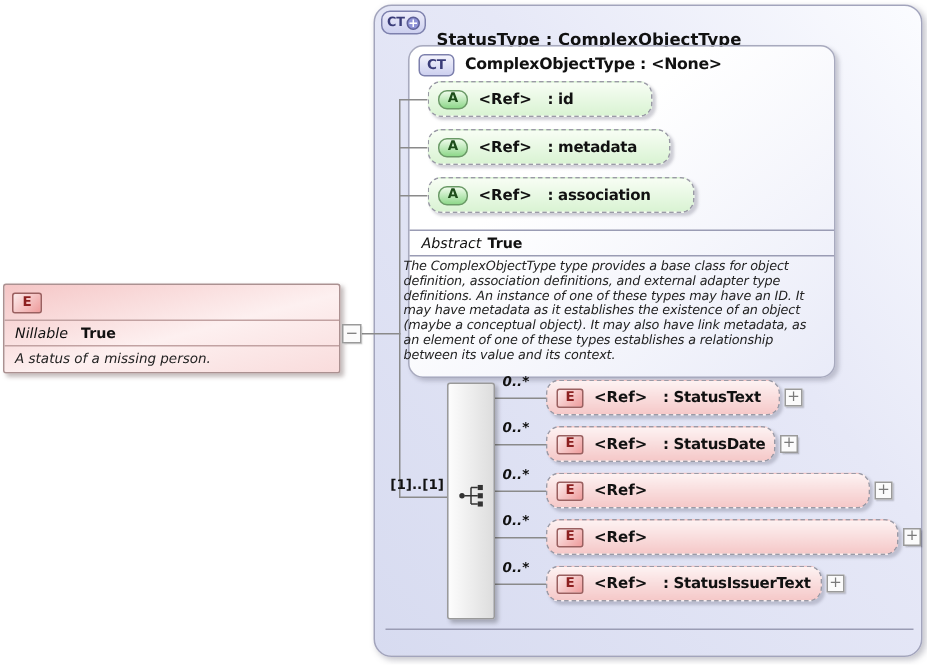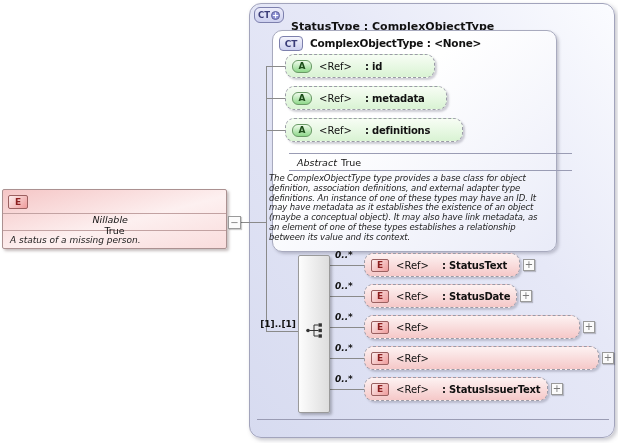--- a/index.html
+++ b/index.html
@@ -24,26 +24,26 @@
 
   
   .left-card {
     position: absolute; left: 2px; top: 189px; width: 225px; height: 60px;
     border: 1px solid #ab9191;
     background: linear-gradient(to bottom right, #f5c6c6 0%, #fdf0f0 55%, #f9dcdc 100%);
     box-shadow: 2px 2px 3px rgba(110,90,90,0.4);
     border-radius: 2px;
   }
   .left-card .row-title { display:flex; align-items:center; height:24px; padding:0 5px; border-bottom:1px solid #c2a2a2; }
-  .left-card .row-prop  { display:flex; align-items:center; height:17px; padding:0 7px; border-bottom:1px solid #c2a2a2;flex-direction:column; }
+  .left-card .row-prop  { display:flex; align-items:center; height:17px; padding:0 7px; border-bottom:1px solid #c2a2a2; }
   .left-card .row-desc  { display:flex; align-items:center; height:17px; padding:0 7px; }
 
   .title-text { font-size:10px; font-weight:bold; color:#111; letter-spacing:-0.2px; white-space:nowrap; }
   .prop-label { font-style:italic; font-size:9.5px; color:#111; width:44px; }
-  .prop-value { font-size:9.5px; font-weight:normal; color:#111; }
+  .prop-value { font-size:9.5px; font-weight:bold; color:#111; }
   .desc-text  { font-style:italic; font-size:9px; color:#222; }
 
   
   .badge { display:flex; align-items:center; justify-content:center; flex:none; font-weight:bold; }
   .badge-e { width:18px; height:13px; border:1px solid #9a6060; border-radius:2px;
              background:linear-gradient(135deg, #fcecec 0%, #ee9b9b 100%); color:#8c2020; font-size:9px; }
   .badge-a { width:20px; height:13px; border:1px solid #6a9a66; border-radius:6px;
              background:linear-gradient(to bottom, #eefbea 0%, #8fd88b 100%); color:#1d4d1a; font-size:9px; }
   .badge-ct { width:24px; height:15px; border:1px solid #7d80ad; border-radius:4px;
               background:linear-gradient(to bottom, #f3f3fc 0%, #cdd0ef 100%); color:#3a3c78; font-size:9px; }
@@ -55,21 +55,21 @@
               color:#ffffff; font-size:8px; line-height:7px; text-align:center; font-weight:bold; }
 
   
   .abox, .ebox {
     position:absolute; height:24px; display:flex; align-items:center; padding-left:6px;
     border:1px dashed #9a9aa6; border-radius:9px;
     box-shadow:2px 2px 2px rgba(100,100,120,0.3);
   }
   .abox { background:linear-gradient(to bottom, #f7fdf4 0%, #d9f3d3 100%); }
   .ebox { background:linear-gradient(to bottom, #fdf2f2 0%, #f5c8c8 100%); }
-  .refspan { width:46px; flex:none; font-size:10px; font-weight:normal; color:#111; margin-left:7px; }
+  .refspan { width:46px; flex:none; font-size:10px; font-weight:bold; color:#111; margin-left:7px; }
   .namespan { font-size:10px; font-weight:bold; color:#111; white-space:nowrap; letter-spacing:-0.2px; }
 
   
   .hline { position:absolute; height:1px; background:#8a8a8a; }
   .vline { position:absolute; width:1px; background:#8a8a8a; }
 
   
   .plusbox, .minusbox {
     position:absolute; width:13px; height:13px; border:1px solid #9a9a9a; background:#fbfbfb;
     color:#7a7a7a; font-size:10px; line-height:11px; text-align:center;
@@ -84,21 +84,21 @@
   
   .seqbox { position:absolute; left:298px; top:255px; width:32px; height:158px;
             border:1px solid #9a9a9a; border-radius:2px;
             background:linear-gradient(to right, #fdfdfd 0%, #dddddd 100%);
             box-shadow:2px 2px 3px rgba(0,0,0,0.25); }
   .seqicon { position:absolute; left:6px; top:66px; }
 
   .panel-title { position:absolute; left:291px; top:20px; font-size:11px; font-weight:bold; color:#111; white-space:nowrap; }
   .inner-title { position:absolute; left:310px; top:37px; font-size:10.5px; font-weight:bold; color:#111; white-space:nowrap; letter-spacing:-0.2px; }
 
-  .abstract-row { position:absolute; left:289px; top:153px; width:283px; height:18px;
+  .abstract-row { position:absolute; left:273px; top:153px; width:283px; height:18px;
                   border-top:1px solid #9a9cb4; border-bottom:1px solid #9a9cb4;
                   display:flex; align-items:center; padding:0 8px; }
   .inner-desc { position:absolute; left:269px; top:174px; width:270px; height:76px;
                 font-size:8.5px; font-style:italic; color:#222; line-height:9.8px; letter-spacing:-0.1px; }
 
   .footer-line { position:absolute; left:257px; top:419px; width:352px; height:1px; background:#9a9cb4; }
   .footer-text { position:absolute; left:258px; top:423px; font-size:9.5px; font-style:italic; color:#222; }
 </style>
 </head>
 <body>
@@ -135,21 +135,21 @@
     <span class="namespan">: id</span>
   </div>
   <div class="abox" style="left:285px;top:86px;width:162px;">
     <span class="badge badge-a">A</span>
     <span class="refspan">&lt;Ref&gt;</span>
     <span class="namespan">: metadata</span>
   </div>
   <div class="abox" style="left:285px;top:118px;width:178px;">
     <span class="badge badge-a">A</span>
     <span class="refspan">&lt;Ref&gt;</span>
-    <span class="namespan">: definitions</span>
+    <span class="namespan">: association</span>
   </div>
 
   <div class="abstract-row">
     <span class="prop-label">Abstract</span>
     <span class="prop-value">True</span>
   </div>
   <div class="inner-desc">The ComplexObjectType type provides a base class for object definition, association definitions, and external adapter type definitions. An instance of one of these types may have an ID. It may have metadata as it establishes the existence of an object (maybe a conceptual object). It may also have link metadata, as an element of one of these types establishes a relationship between its value and its context.</div>
 
   <div class="seqbox">
     <svg class="seqicon" width="20" height="17" viewBox="0 0 20 17">

